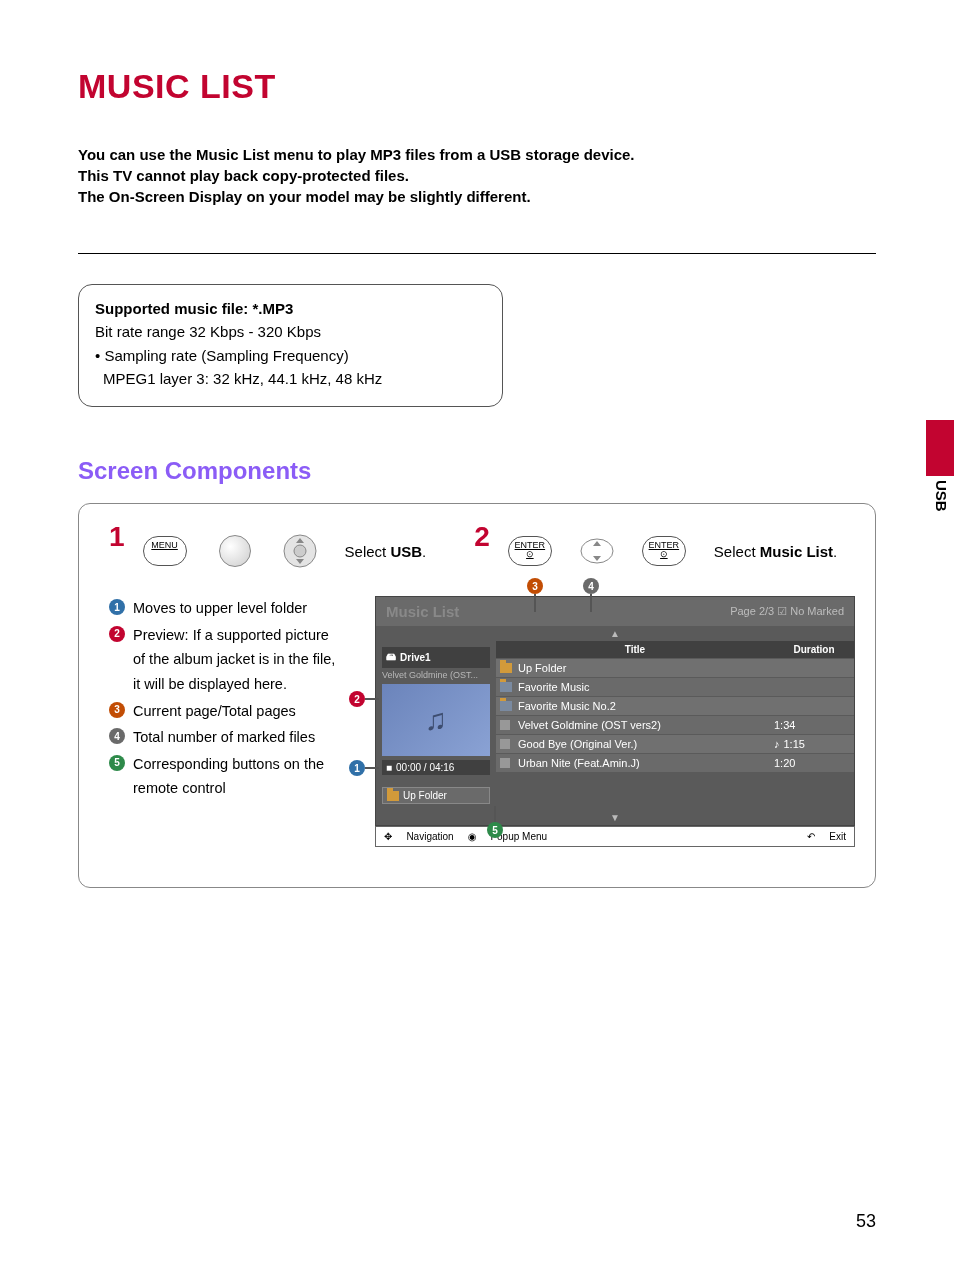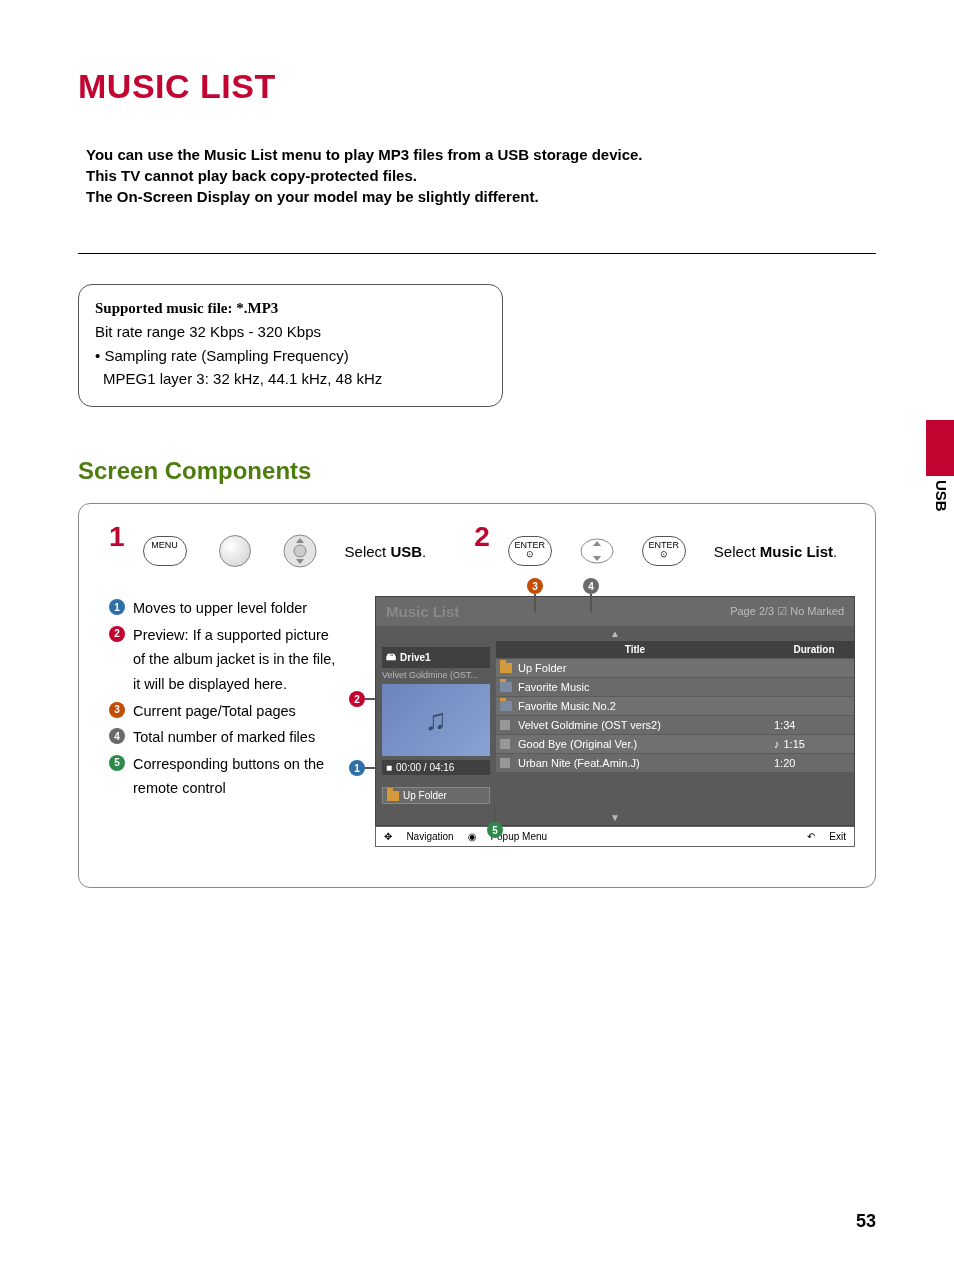--- a/index.html
+++ b/index.html
@@ -18,38 +18,38 @@
   h1.title {
     color: #c20430;
     font-size: 34px;
     font-weight: bold;
     margin: 0 0 40px 0;
     letter-spacing: 0.5px;
   }
   .intro p {
     font-size: 15px;
     font-weight: bold;
-    margin: 4px 8px;
+    margin: 4px 0;
   }
   .hr {
     border: none;
     border-top: 1px solid #000;
     margin: 48px 0 30px 0;
   }
   .box {
     border: 1px solid #555;
     border-radius: 14px;
     padding: 12px 16px 16px 16px;
     width: 425px;
     font-size: 15px;
     line-height: 1.55;
   }
-  .box .heading { font-weight: bold; font-family: Liberation Serif, serif; }
+  .box .heading { font-weight: bold; }
   .section-h {
-    color: #4d7c0f;
+    color: #8b5cf6;
     font-size: 24px;
     margin: 50px 0 18px 0;
   }
   .frame {
     border: 1px solid #888;
     border-radius: 12px;
     padding: 30px 20px 40px 30px;
     position: relative;
   }
   .side-tab {
@@ -76,20 +76,21 @@
   .remote-btn {
     display: inline-block;
     border: 1px solid #555;
     border-radius: 50%;
     font-size: 9px;
     text-align: center;
     padding: 4px 2px 2px 2px;
     width: 44px; height: 30px;
     border-radius: 18px;
     line-height: 1;
+    text-decoration: underline;
   }
   .remote-circle {
     width: 32px; height: 32px;
     border: 1px solid #888;
     border-radius: 50%;
     background: radial-gradient(circle at 35% 35%, #fff, #ccc);
     display: inline-block;
     vertical-align: middle;
     margin: 0 4px;
   }
@@ -166,21 +167,21 @@
     display:flex; gap:14px; padding:4px 8px; font-size:10px; align-items:center;
     margin-top:0;
   }
   .tv-footer .spacer{flex:1;}
   .callout {
     position:absolute;
     width:16px;height:16px;border-radius:50%;color:#fff;font-size:10px;font-weight:bold;
     display:flex;align-items:center;justify-content:center; z-index:5;
   }
   .line { position:absolute; background:#555; z-index:1;}
-  .pagenum { position:absolute; bottom:40px; right:78px; font-size:18px; font-weight:bold;text-align:center;}
+  .pagenum { position:absolute; bottom:40px; right:78px; font-size:18px; font-weight:normal;text-align:center;}
 </style>
 </head>
 <body>
 
 <div class="page">
   <h1 class="title">MUSIC LIST</h1>
 
   <div class="intro">
     <p>You can use the Music List menu to play MP3 files from a USB storage device.</p>
     <p>This TV cannot play back copy-protected files.</p>

